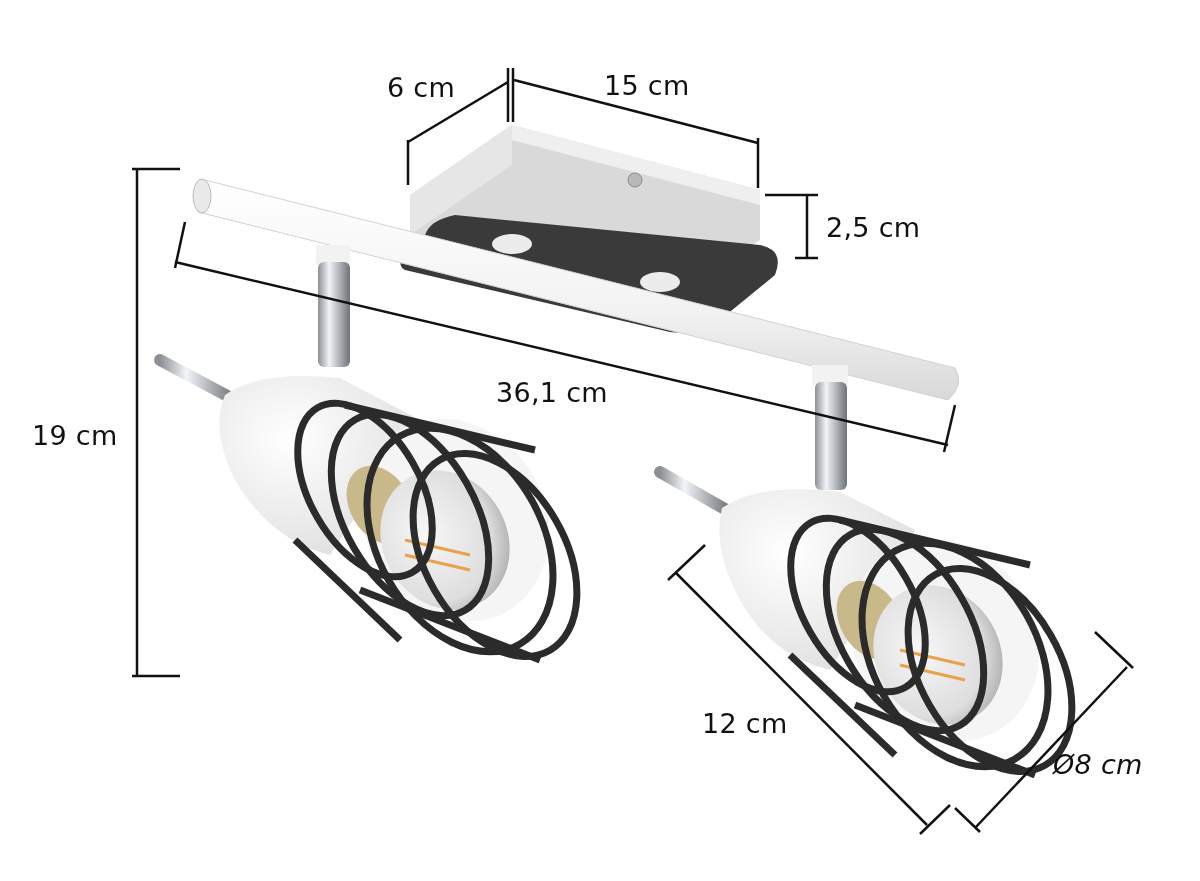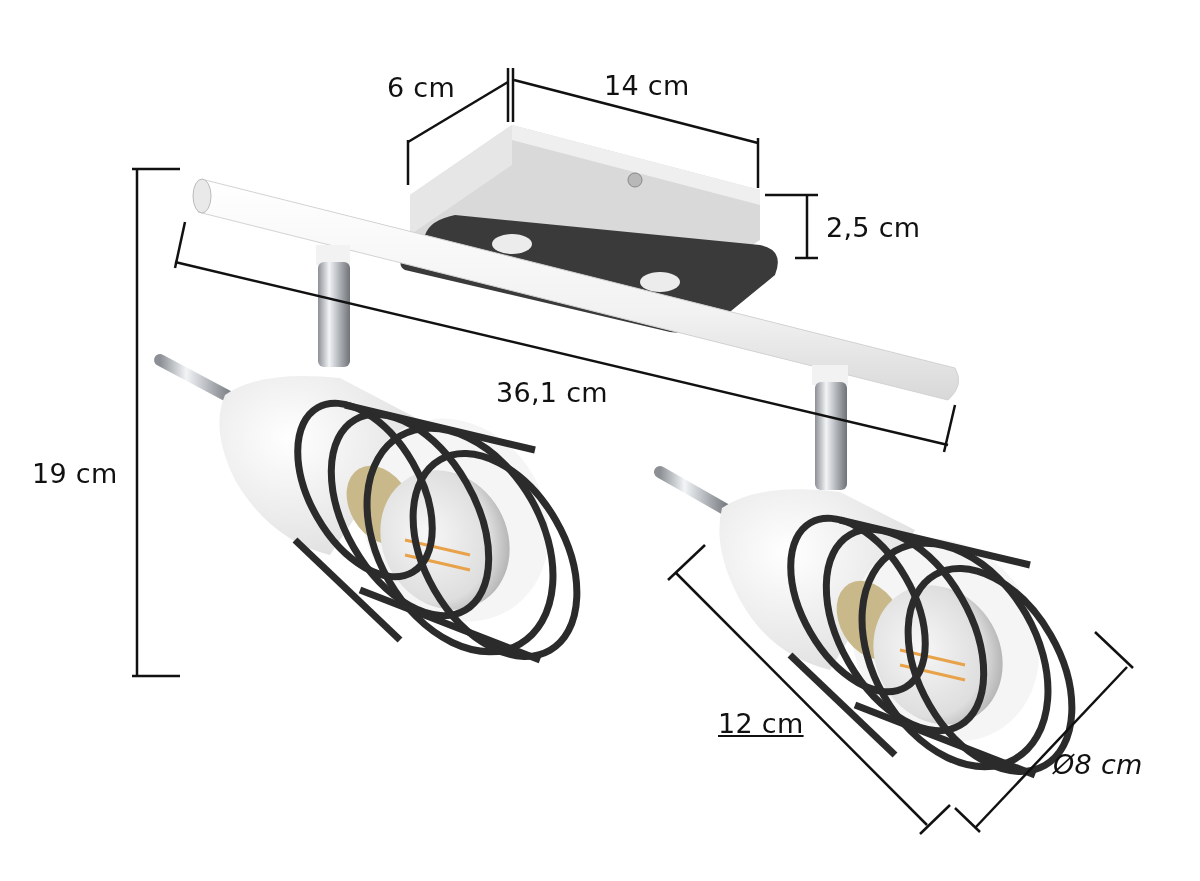--- a/index.html
+++ b/index.html
@@ -118,19 +118,19 @@
       <line x1="676" y1="573" x2="927" y2="825"></line>
       <line x1="920" y1="834" x2="950" y2="805"></line>
 
       <line x1="955" y1="808" x2="980" y2="832"></line>
       <line x1="975" y1="828" x2="1127" y2="667"></line>
       <line x1="1095" y1="632" x2="1133" y2="668"></line>
     </g>
   </svg>
 
   <span class="dim-label" style="left:387px; top:72px;">6 cm</span>
-  <span class="dim-label" style="left:604px; top:70px;">14 cm</span>
+  <span class="dim-label" style="left:604px; top:70px;">15 cm</span>
   <span class="dim-label" style="left:826px; top:212px;text-align:right;">2,5 cm</span>
   <span class="dim-label" style="left:496px; top:377px;">36,1 cm</span>
-  <span class="dim-label" style="left:32px;  top:420px;margin-top:38px;">19 cm</span>
-  <span class="dim-label" style="left:718px; top:708px;text-decoration:underline;">12 cm</span>
+  <span class="dim-label" style="left:32px;  top:420px;">19 cm</span>
+  <span class="dim-label" style="left:702px; top:708px;">12 cm</span>
   <span class="dim-label" style="left:1053px; top:749px;font-style:italic;">Ø8 cm</span>
 </div>
 
 </body></html>

